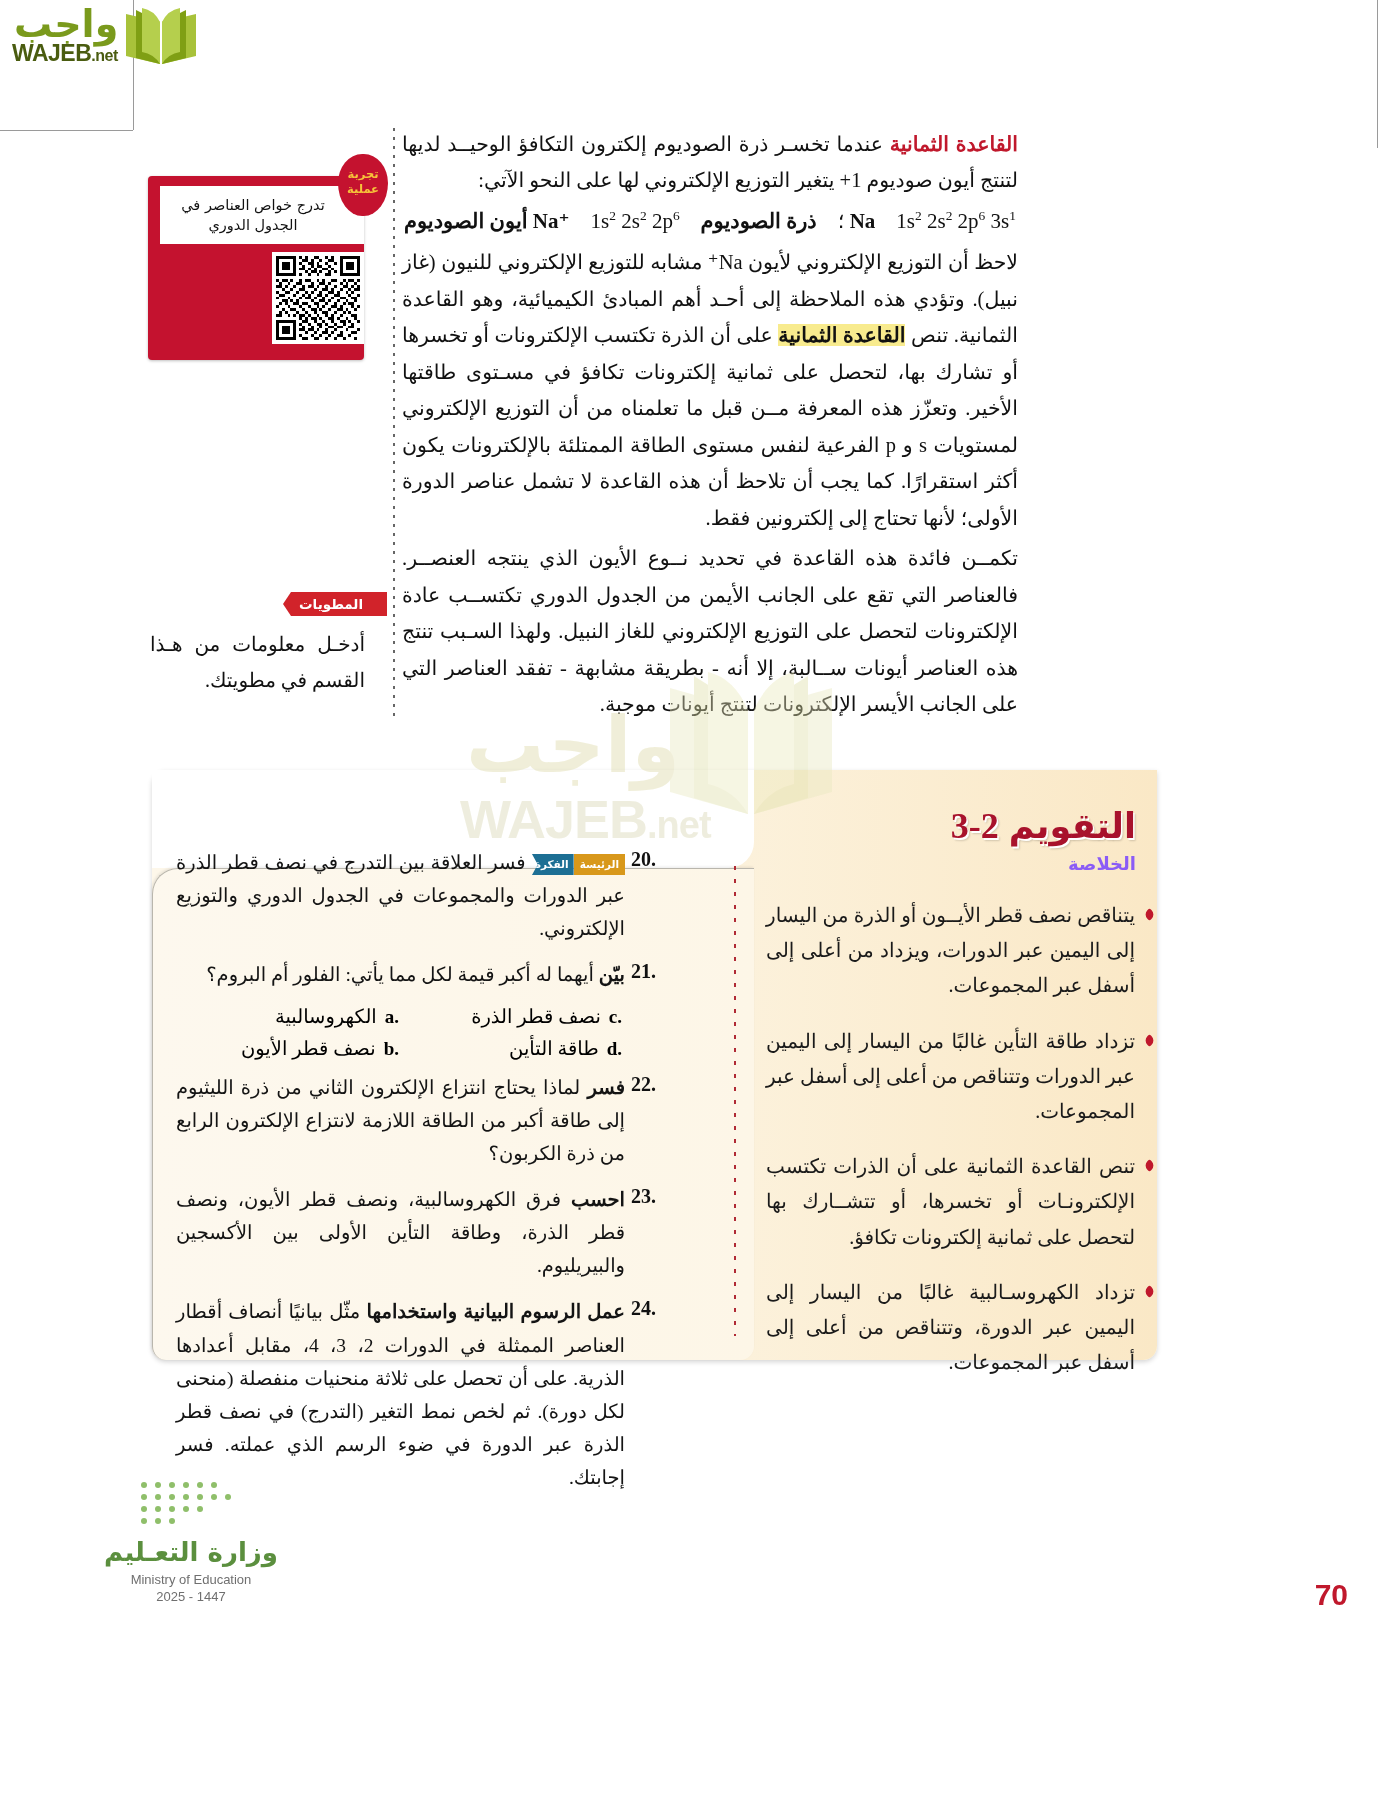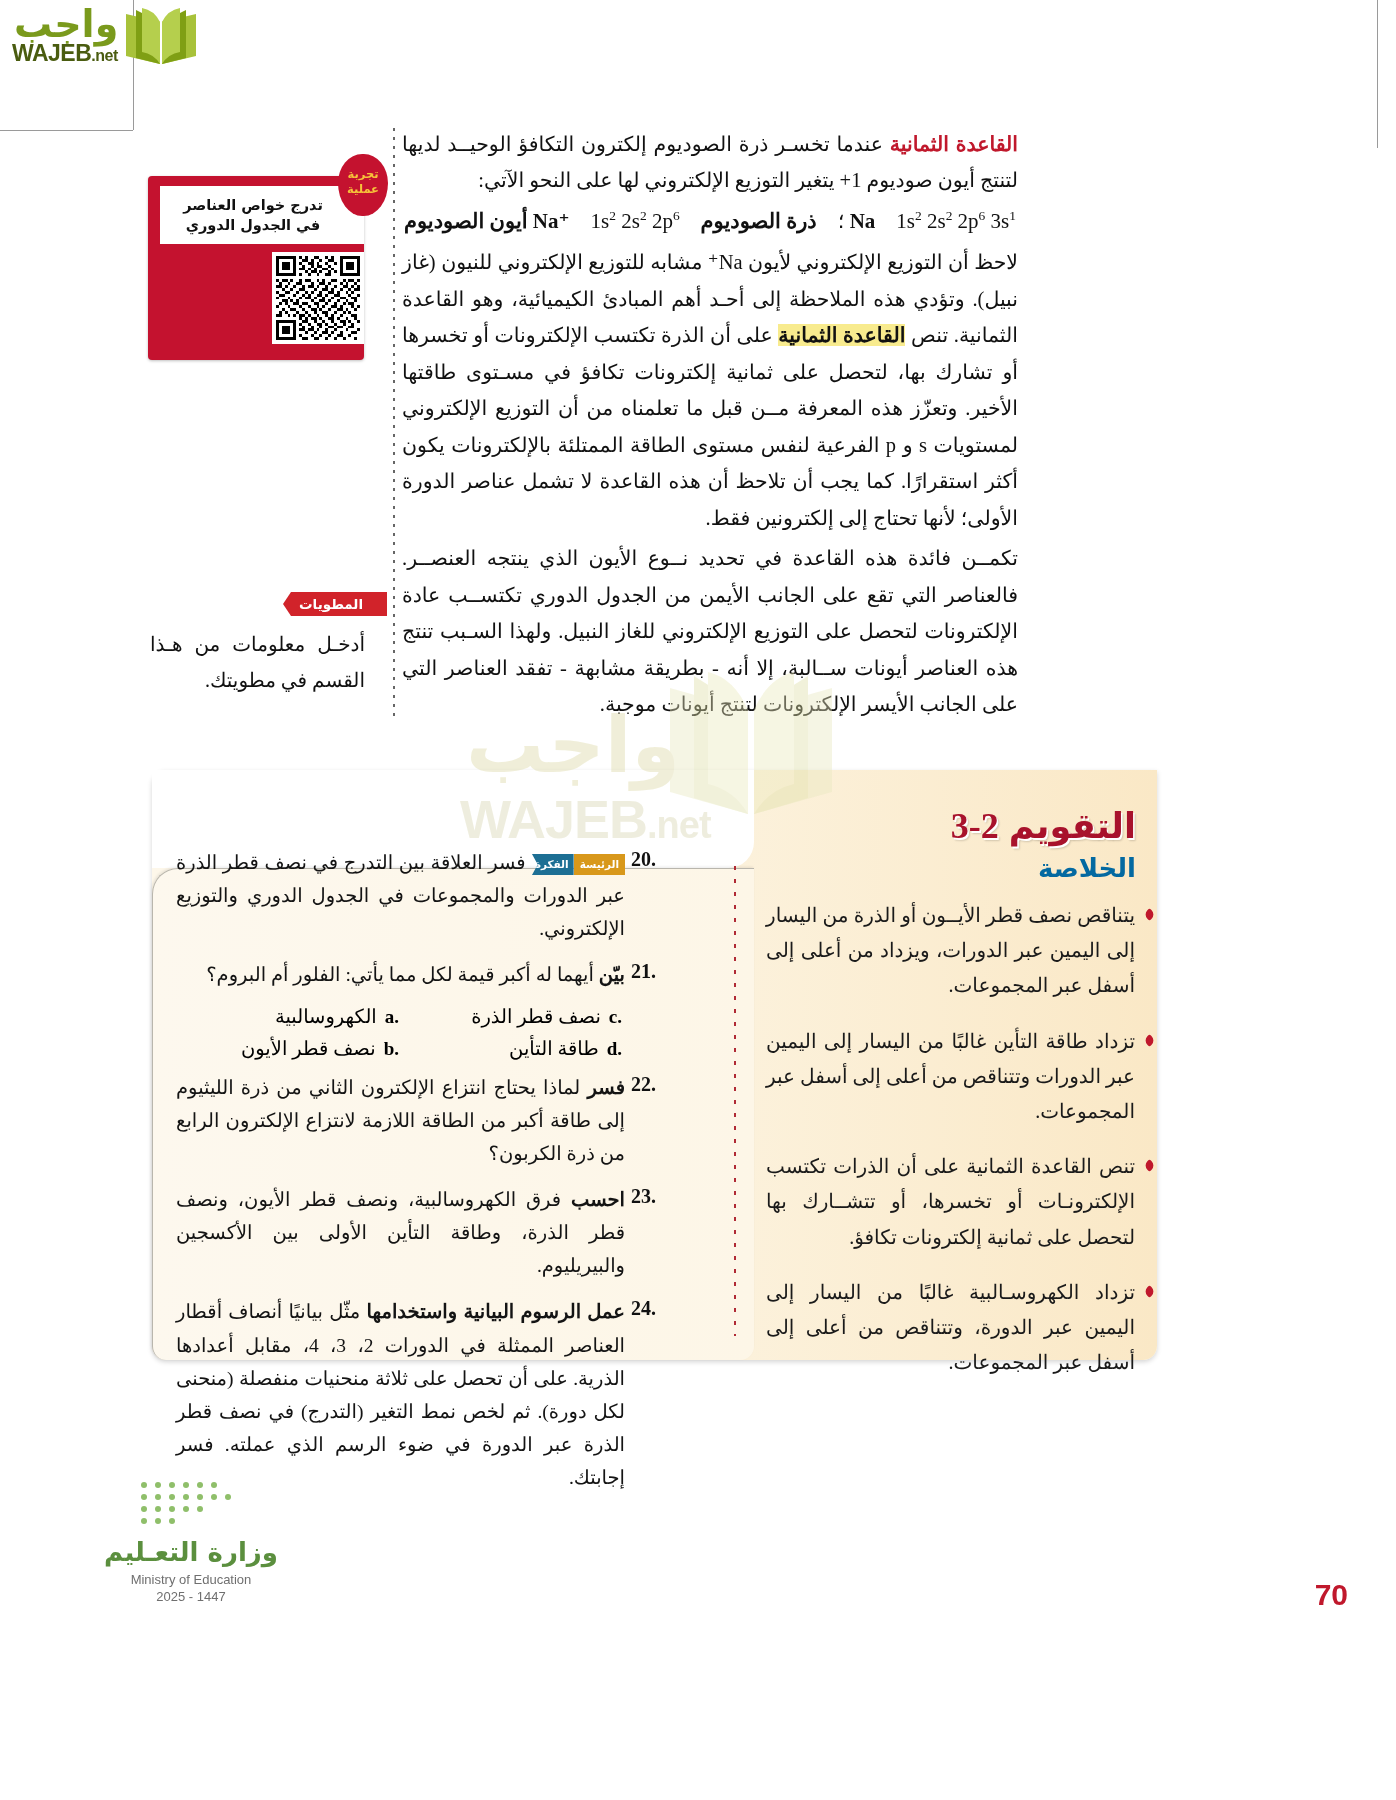--- a/index.html
+++ b/index.html
@@ -120,21 +120,21 @@
     text-align: center;
     line-height: 1.28;
     padding-top: 13px;
     z-index: 3;
   }
   .exp-title {
     background: #ffffff;
     color: #111;
     font-family: "DejaVu Sans", sans-serif;
     font-size: 14.5px;
-    font-weight: bold;
+    font-weight: normal;
     text-align: center;
     padding: 9px 28px 9px 10px;
     line-height: 1.38;
     margin-top: 10px;
   }
   .exp-sub {
     color: #fff;
     font-family: "DejaVu Sans", sans-serif;
     font-size: 13.5px;
     font-weight: bold;
@@ -252,23 +252,23 @@
     line-height: 1;
   }
   .eval-title .num {
     font-family: "Liberation Serif", serif;
     font-size: 36px;
     margin-right: 10px;
     letter-spacing: -1px;
   }
   .eval-sub {
     font-family: "DejaVu Sans", sans-serif;
-    font-size: 26px;
-    font-weight: bold;
-    color: #0369a1;
+    font-size: 18px;
+    font-weight: bold;
+    color: #8b5cf6;
     margin-top: 9px;
   }
 
   
   .summary {
     position: absolute;
     top: 898px; right: 242px;
     width: 388px;
     direction: rtl;
     z-index: 3;

